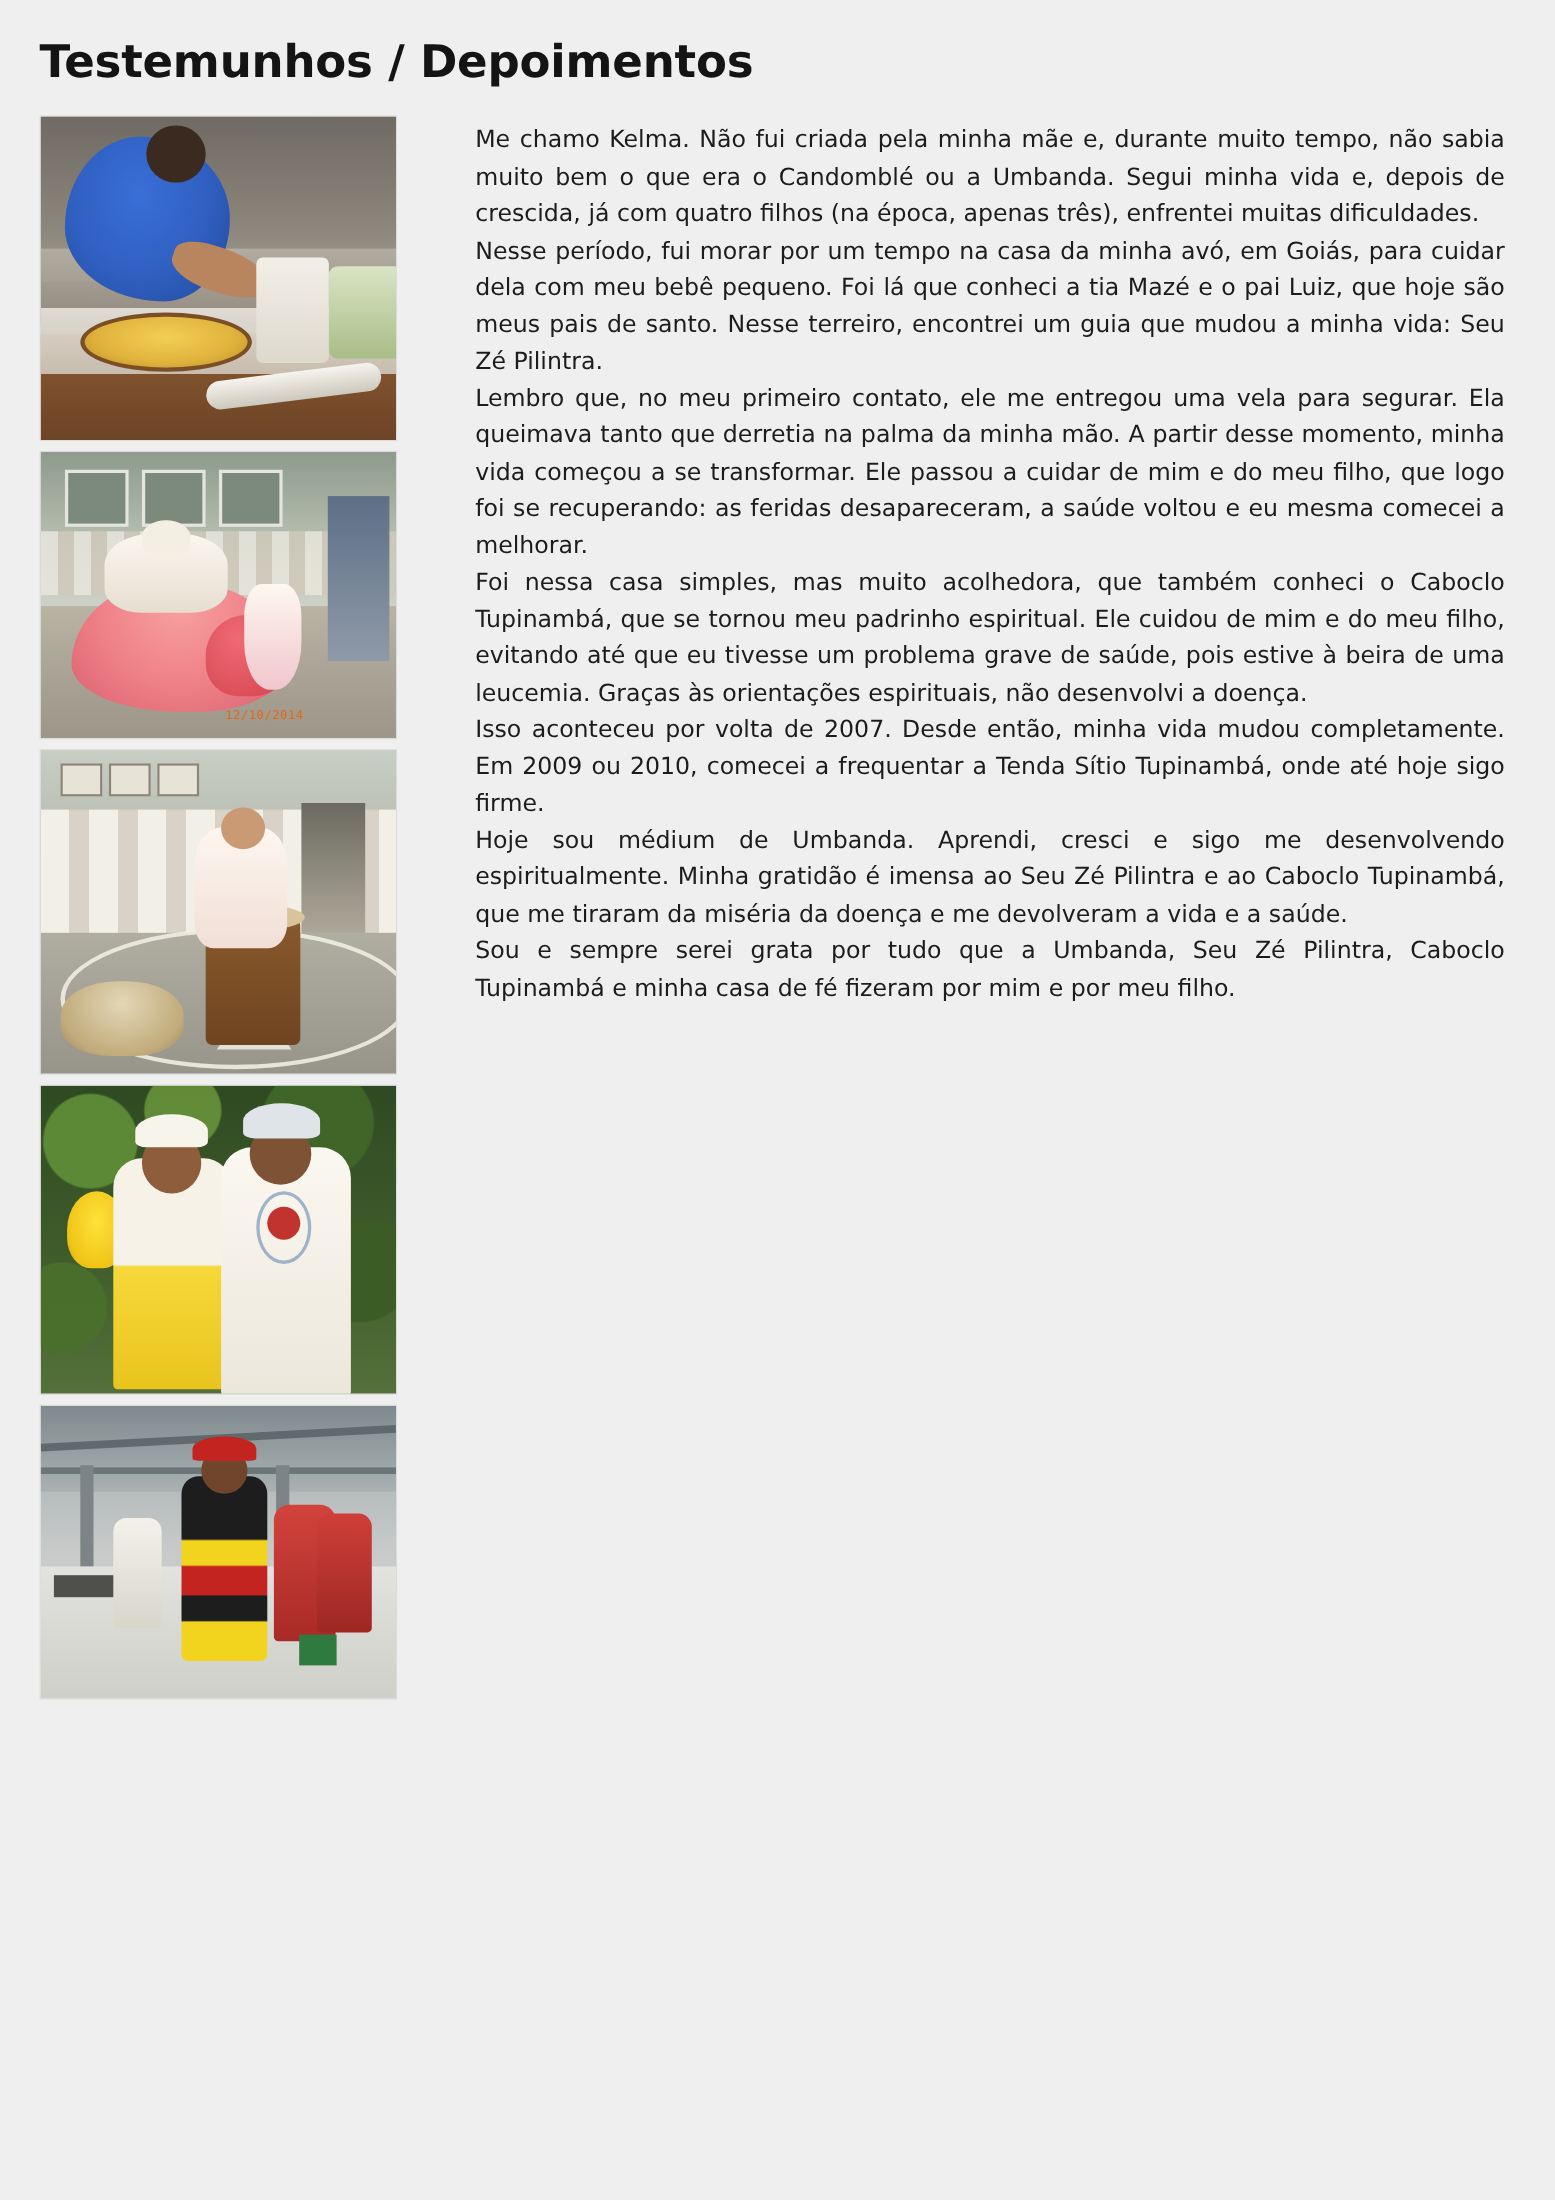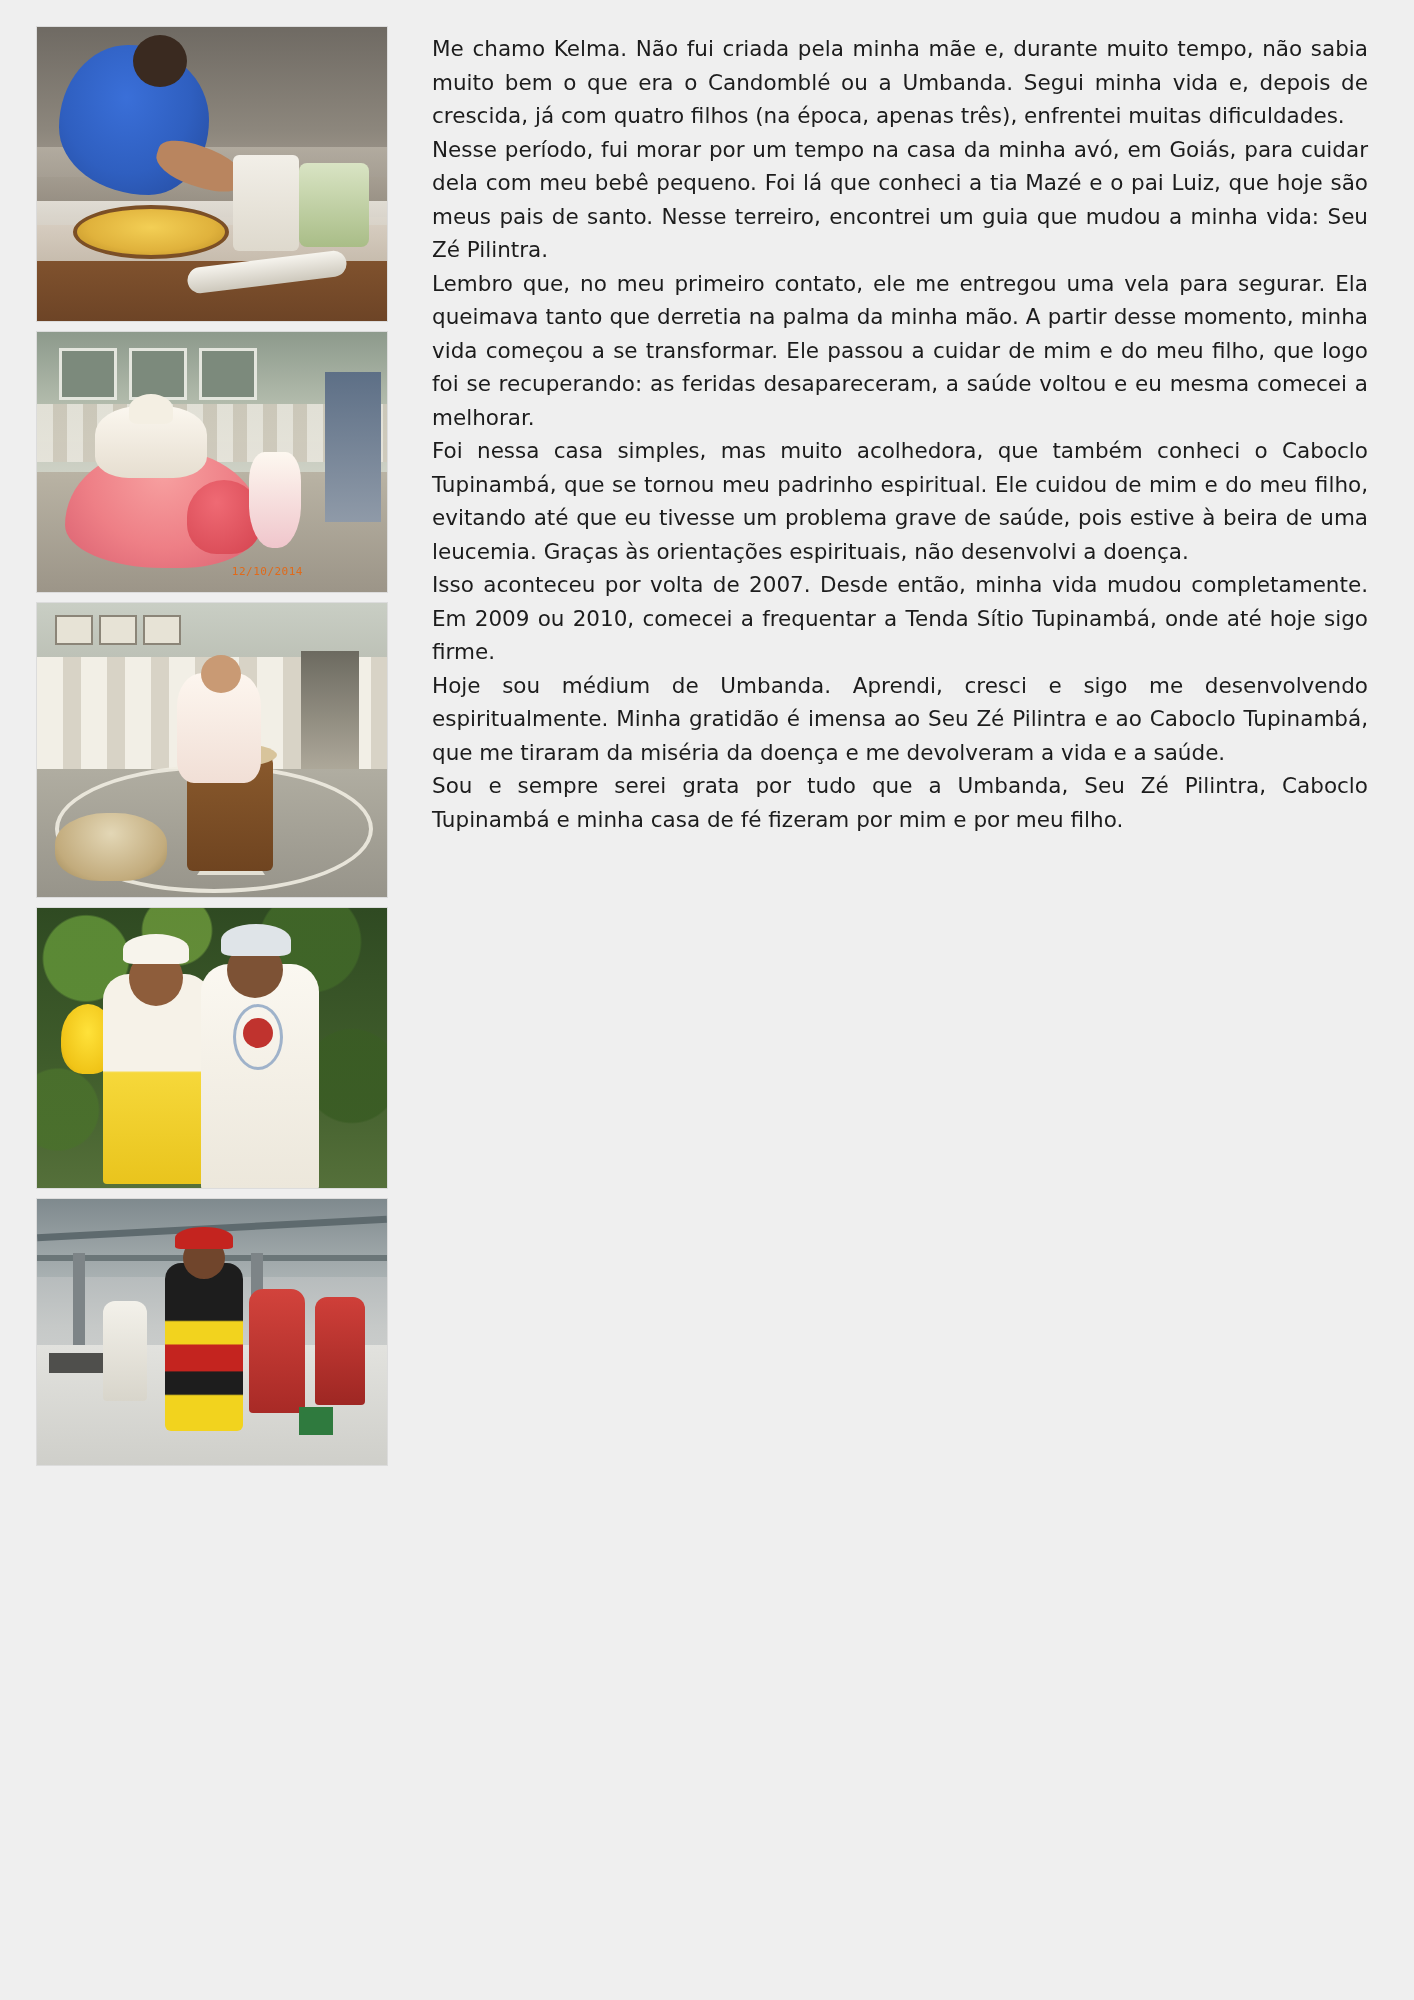--- a/index.html
+++ b/index.html
@@ -39,21 +39,21 @@
   .gallery {
     width: 358px;
     flex: 0 0 358px;
     display: flex;
     flex-direction: column;
     gap: 9px;
     padding-left: 0;
   }
   .photo {
     position: relative;
-    width: 352px;
+    width: 325px;
     overflow: hidden;
     background: #cfcfcf;
     border: 1px solid #dcdcdc;
     box-sizing: border-box;
   }
   
   .p1 { height: 296px; background: linear-gradient(160deg,#7d7468 0%,#948a7c 40%,#b6ab9a 100%); }
   .p1 .wall {
     position:absolute; left:0; top:0; width:100%; height:150px;
     background: linear-gradient(180deg,#6f6a63 0%,#8d877d 70%,#a49c90 100%);
@@ -346,20 +346,21 @@
     text-justify: inter-word;
     color: #1c1c1c;
     hyphens: none;
   }
 </style>
 </head>
 <body>
 
 <div class="page">
 
+  <h1 class="page-title">Testemunhos / Depoimentos</h1>
 
   <div class="content">
 
     <div class="gallery">
 
       <div class="photo p1">
         <div class="wall"></div>
         <div class="wall2"></div>
         <div class="person"></div>
         <div class="head"></div>

